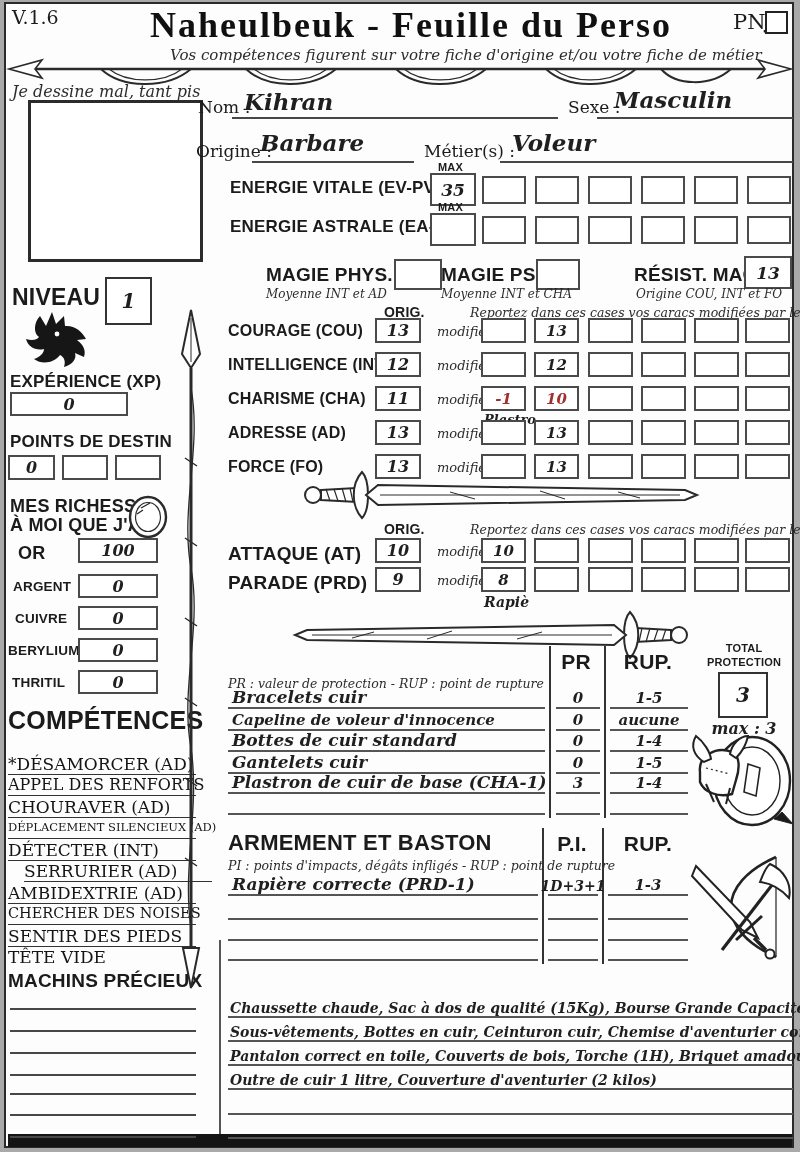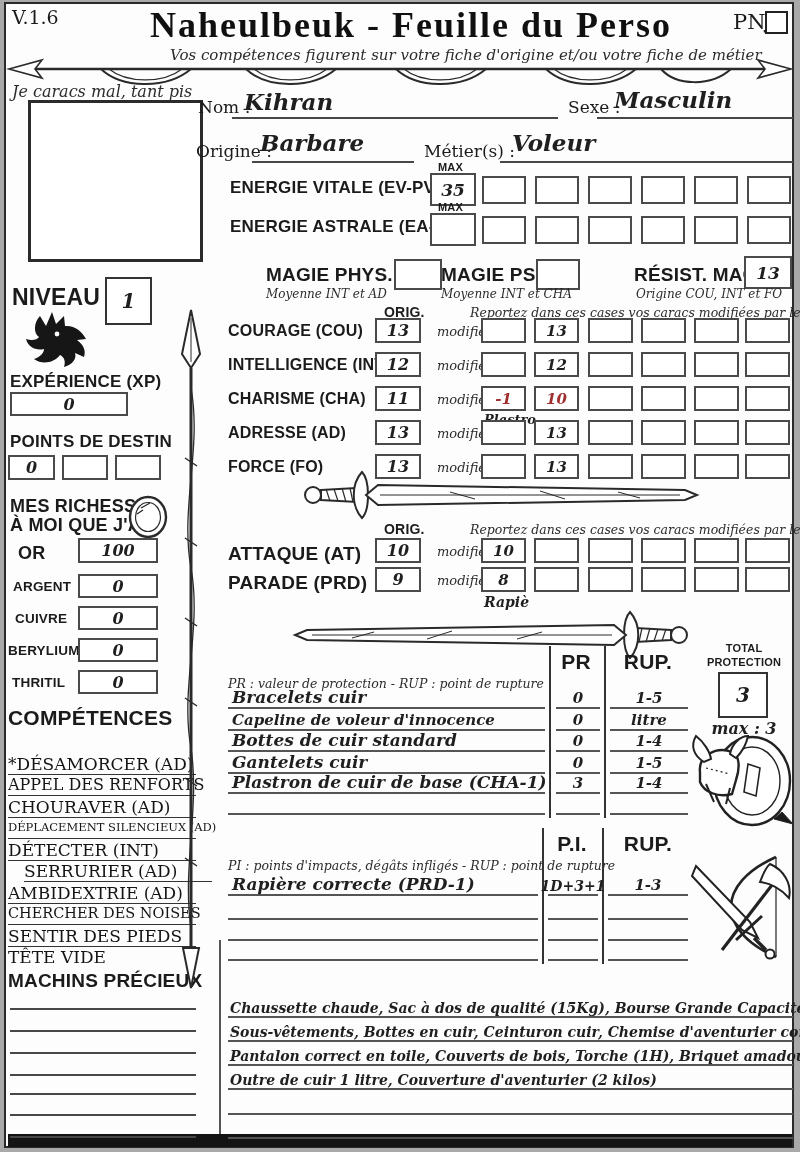--- a/index.html
+++ b/index.html
@@ -44,21 +44,21 @@
       <path d="M240 13 C260 32 305 34 330 13" stroke-width="2"></path>
       <path d="M248 13 C265 27 302 28 321 13" stroke-width="1.1"></path>
       <path d="M390 13 C410 32 455 34 480 13" stroke-width="2"></path>
       <path d="M398 13 C415 27 452 28 471 13" stroke-width="1.1"></path>
       <path d="M540 13 C560 32 605 34 630 13" stroke-width="2"></path>
       <path d="M548 13 C565 27 602 28 621 13" stroke-width="1.1"></path>
       <path d="M655 13 C670 30 705 31 725 13" stroke-width="2"></path>
     </g>
   </svg>
 
-  <div class="a c" style="left:12px;top:82px;font-size:16px">Je caracs mal, tant pis</div>
+  <div class="a c" style="left:12px;top:82px;font-size:16px">Je dessine mal, tant pis</div>
   <div class="a" style="left:28px;top:100px;width:175px;height:162px;border:3px solid #2b2b2b;background:#fff"></div>
 
   <div class="a srf" style="left:198px;top:97px;font-size:17px">Nom :</div>
   <div class="a h" style="left:244px;top:88px;font-size:23px">Kihran</div>
   <div class="a ln" style="left:232px;top:97px;width:326px;height:22px"></div>
   <div class="a srf" style="left:568px;top:97px;font-size:17px">Sexe :</div>
   <div class="a h" style="left:614px;top:86px;font-size:23px">Masculin</div>
   <div class="a ln" style="left:597px;top:97px;width:196px;height:22px"></div>
 
   <div class="a srf" style="left:196px;top:141px;font-size:17px">Origine :</div>
@@ -348,21 +348,21 @@
       <span class="h" style="font-size:15px">1-5</span>
     </div>
 
   <div class="row" style="left:228px;top:710px;width:317px;height:21px">
       <span class="h" style="font-size:15px;padding-left:4px">Capeline de voleur d'innocence</span>
     </div>
   <div class="row ctr" style="left:556px;top:710px;width:44px;height:21px">
       <span class="h" style="font-size:15px">0</span>
     </div>
   <div class="row ctr" style="left:610px;top:710px;width:78px;height:21px">
-      <span class="h" style="font-size:15px">litre</span>
+      <span class="h" style="font-size:15px">aucune</span>
     </div>
 
   <div class="row" style="left:228px;top:731px;width:317px;height:21px">
       <span class="h" style="font-size:17px;padding-left:4px">Bottes de cuir standard</span>
     </div>
   <div class="row ctr" style="left:556px;top:731px;width:44px;height:21px">
       <span class="h" style="font-size:15px">0</span>
     </div>
   <div class="row ctr" style="left:610px;top:731px;width:78px;height:21px">
       <span class="h" style="font-size:15px">1-4</span>
@@ -412,20 +412,21 @@
       <path d="M62 32 L74 36 L70 64 L58 60 Z" stroke-width="1.6"></path>
       <path d="M96 80 L107 92 L88 87 Z" fill="#1a1a1a" stroke-width="1"></path>
       <path d="M14 40 C12 24 30 14 46 20 C54 24 54 36 50 48 L46 62 C32 66 18 60 14 50 Z" stroke-width="2.4"></path>
       <path d="M18 30 C8 24 4 14 10 4 C18 10 24 20 25 27 Z" stroke-width="2"></path>
       <path d="M44 22 C46 12 54 4 62 4 C60 14 54 22 50 26 Z" stroke-width="2"></path>
       <path d="M20 52 L28 70 M44 56 L40 72" stroke-width="2" fill="none"></path>
       <path d="M20 36 L44 42" stroke-width="1.2" fill="none" stroke-dasharray="2 3"></path>
     </g>
   </svg>
 
+  <div class="a d" style="left:228px;top:830px;font-size:22px">ARMEMENT ET BASTON</div>
   <div class="a c" style="left:228px;top:858px;font-size:12.5px">PI : points d'impacts, dégâts infligés - RUP : point de rupture</div>
   <div class="a" style="left:542px;top:828px;height:136px;border-left:2px solid #333"></div>
   <div class="a" style="left:602px;top:828px;height:136px;border-left:2px solid #333"></div>
   <div class="a d" style="left:544px;top:832px;width:56px;font-size:21px;text-align:center">P.I.</div>
   <div class="a d" style="left:606px;top:832px;width:84px;font-size:21px;text-align:center">RUP.</div>
 
   <div class="row" style="left:228px;top:875px;width:310px;height:21px">
       <span class="h" style="font-size:17px;padding-left:4px">Rapière correcte (PRD-1)</span>
     </div>
   <div class="row ctr" style="left:548px;top:875px;width:50px;height:21px">
@@ -545,21 +546,21 @@
     </div>
   <div class="a d" style="left:8px;top:643px;font-size:13.5px">BERYLIUM</div>
   <div class="a bx" style="left:78px;top:638px;width:80px;height:24px">
       <span class="h" style="font-size:16px">0</span>
     </div>
   <div class="a d" style="left:12px;top:675px;font-size:13.5px">THRITIL</div>
   <div class="a bx" style="left:78px;top:670px;width:80px;height:24px">
       <span class="h" style="font-size:16px">0</span>
     </div>
 
-  <div class="a d" style="left:8px;top:706px;font-size:21px">COMPÉTENCES</div>
+  <div class="a d" style="left:8px;top:706px;font-size:25px">COMPÉTENCES</div>
   <div class="a k" style="left:8px;top:754px;width:188px;height:21px;font-size:17px;border-bottom:1.5px solid #333">*DÉSAMORCER (AD)</div>
   <div class="a k" style="left:8px;top:775px;width:188px;height:21px;font-size:16px;border-bottom:1.5px solid #333">APPEL DES RENFORTS</div>
   <div class="a k" style="left:8px;top:797px;width:188px;height:21px;font-size:17px;border-bottom:1.5px solid #333">CHOURAVER (AD)</div>
   <div class="a k" style="left:8px;top:820px;width:188px;height:19px;font-size:11.5px;border-bottom:1.5px solid #333">DÉPLACEMENT SILENCIEUX (AD)</div>
   <div class="a k" style="left:8px;top:840px;width:188px;height:21px;font-size:17px;border-bottom:1.5px solid #333">DÉTECTER (INT)</div>
   <div class="a k" style="left:24px;top:861px;width:188px;height:21px;font-size:17px;border-bottom:1.5px solid #333">SERRURIER (AD)</div>
   <div class="a k" style="left:8px;top:883px;width:188px;height:21px;font-size:17px;border-bottom:1.5px solid #333">AMBIDEXTRIE (AD)</div>
   <div class="a k" style="left:8px;top:905px;width:188px;height:20px;font-size:14.5px;border-bottom:1.5px solid #333">CHERCHER DES NOISES</div>
   <div class="a k" style="left:8px;top:926px;width:188px;height:21px;font-size:17px;border-bottom:1.5px solid #333">SENTIR DES PIEDS</div>
   <div class="a k" style="left:8px;top:947px;width:188px;height:21px;font-size:17px">TÊTE VIDE</div>

